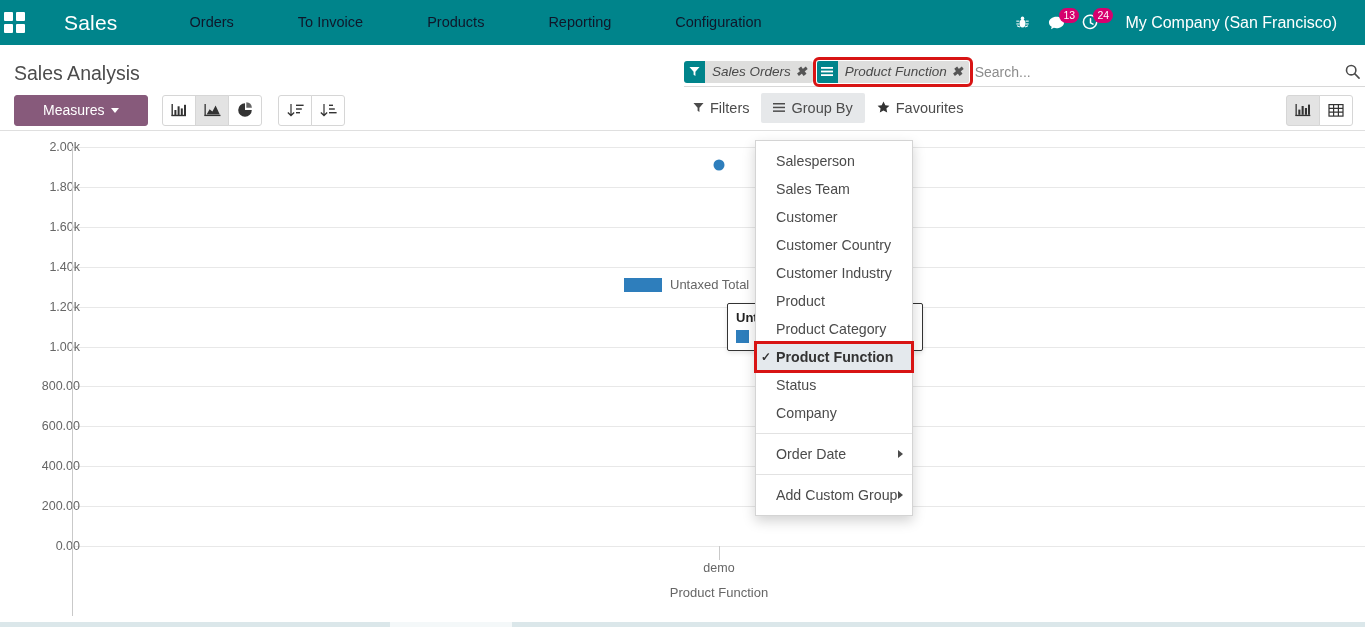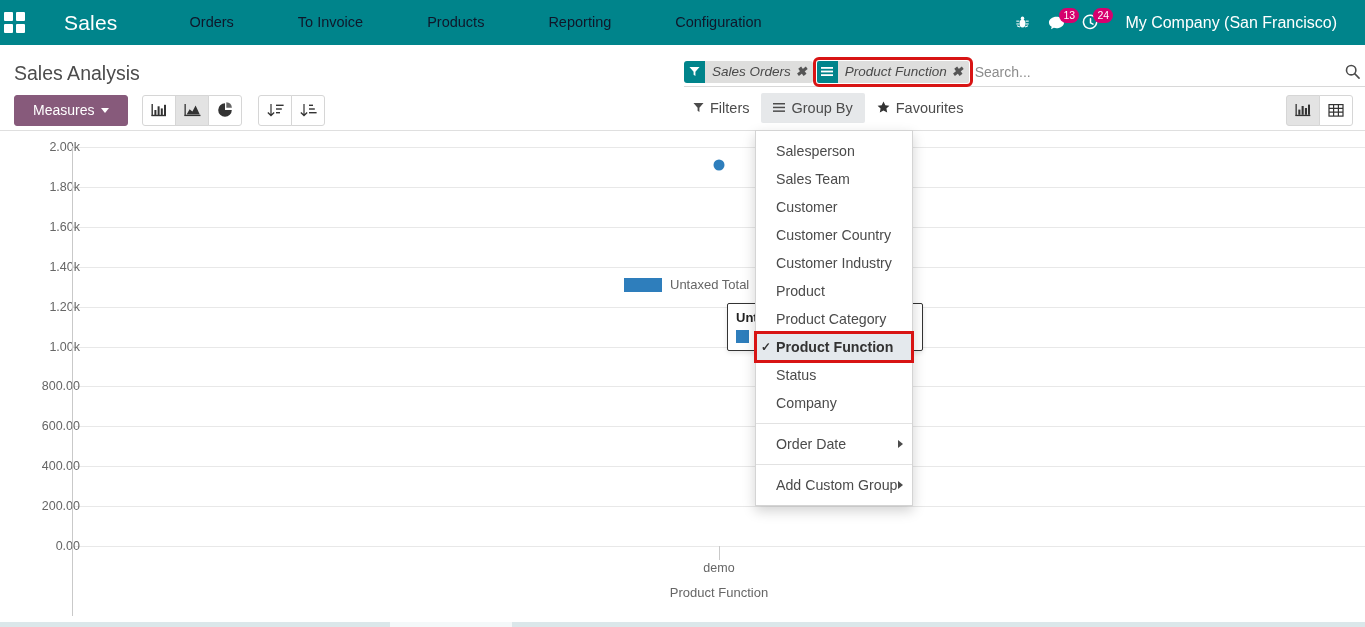--- a/index.html
+++ b/index.html
@@ -204,21 +204,21 @@
     padding: 0 12px 0 14px;
     height: 42px;
     position: relative;
   }
   .btn-measures {
     background: #875a7b;
     color: #ffffff;
     border: 1px solid #875a7b;
     border-radius: 3px;
     font-size: 14px;
-    padding: 6px 18px;
+    padding: 6px 28px;
     display: flex; align-items: center; gap: 7px;
     cursor: pointer;
     font-family: "Liberation Sans", sans-serif;
     height: 31px;
   }
   .caret-down {
     width: 0; height: 0;
     border-left: 4.5px solid transparent;
     border-right: 4.5px solid transparent;
     border-top: 5px solid currentColor;
@@ -261,21 +261,21 @@
   .fmenu.open { background: #e6e8ea; }
   .view-switcher {
     margin-left: auto;
     display: flex;
   }
 
   
   .dropdown {
     position: absolute;
     left: 755px;
-    top: 130px;
+    top: 140px;
     width: 158px;
     background: #ffffff;
     border: 1px solid #d4d4d4;
     box-shadow: 0 5px 12px rgba(0,0,0,.18);
     z-index: 60;
     padding: 6px 0;
     font-size: 14.2px;
   }
   .dd-item {
     padding: 5px 10px 5px 20px;

